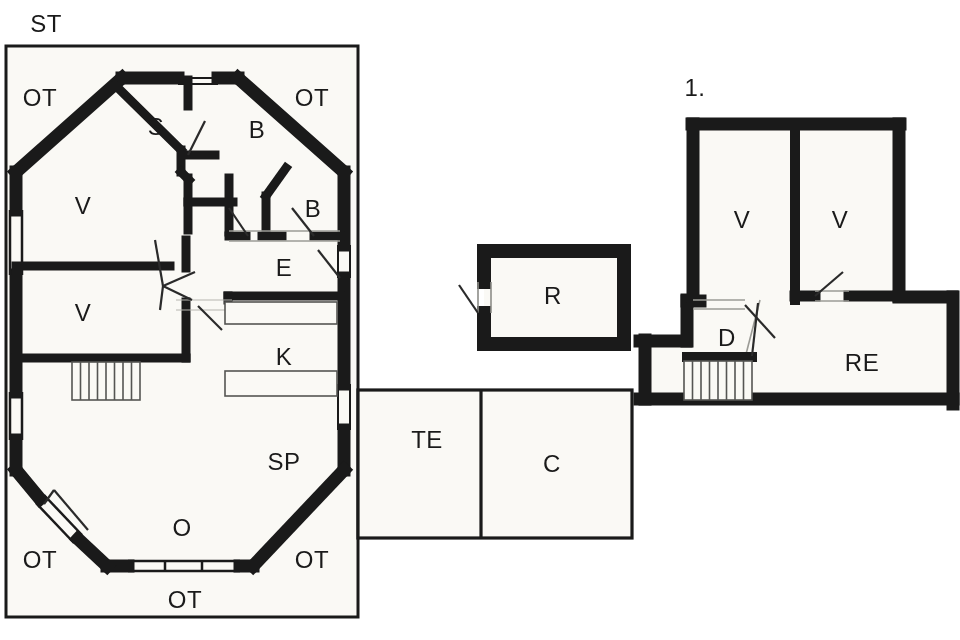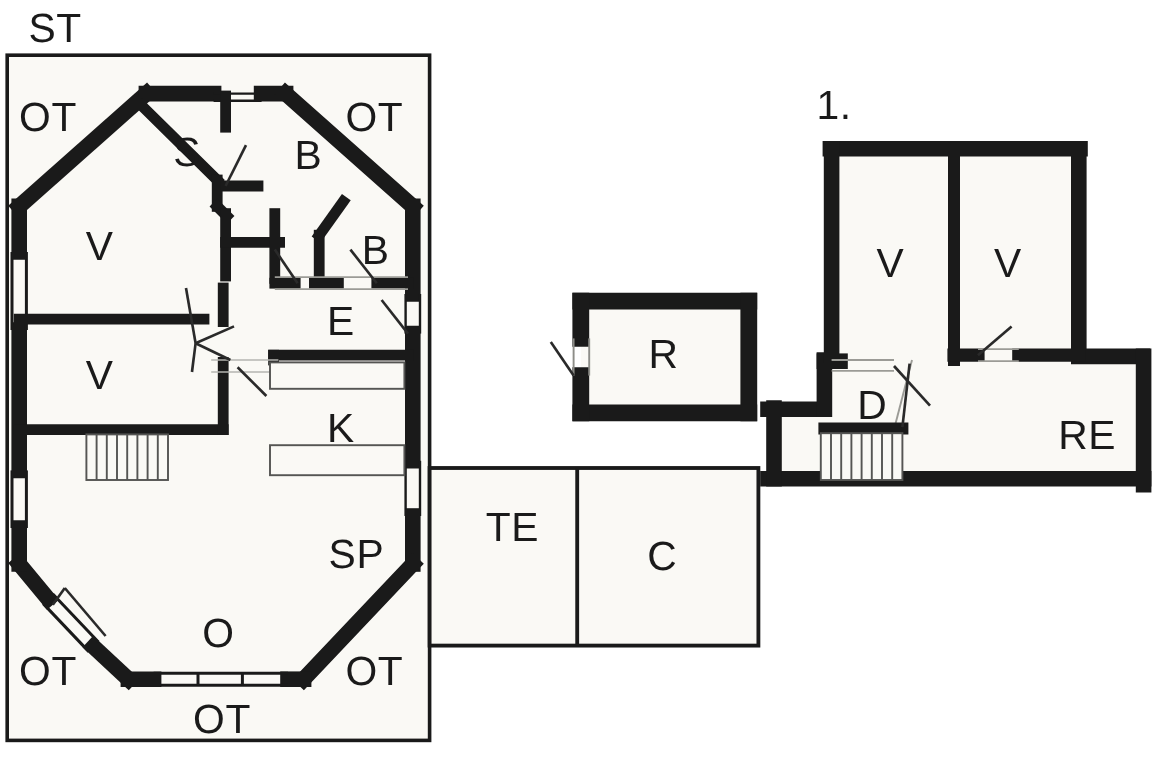--- a/index.html
+++ b/index.html
@@ -32,21 +32,21 @@
     position: absolute;
     font-family: "Liberation Sans", sans-serif;
     color: #1a1a1a;
     font-weight: 400;
     line-height: 1;
     white-space: nowrap;
     transform: translate(-50%, -50%);
     letter-spacing: 0.5px;
     user-select: none;
   }
-  .sz-lg { font-size: 34px; }
+  .sz-lg { font-size: 24px; }
 </style>
 </head>
 <body>
 
 <div id="plan-root">
 
   <svg id="plan-svg" viewBox="0 0 960 640">
 
     <g>
       <rect x="6" y="46" width="352" height="571" fill="#faf9f5" stroke="#1a1a1a" stroke-width="3"></rect>
@@ -265,32 +265,32 @@
   <div class="room-label sz-lg" style="left:46px; top:24px;">ST</div>
   <div class="room-label sz-lg" style="left:695px; top:88px;">1.</div>
 
   <div class="room-label sz-lg" style="left:83px;  top:206px;">V</div>
   <div class="room-label sz-lg" style="left:83px;  top:313px;">V</div>
   <div class="room-label sz-lg" style="left:156px; top:127px;">S</div>
   <div class="room-label sz-lg" style="left:257px; top:130px;">B</div>
   <div class="room-label sz-lg" style="left:313px; top:209px;">B</div>
   <div class="room-label sz-lg" style="left:284px; top:268px;">E</div>
   <div class="room-label sz-lg" style="left:284px; top:357px;">K</div>
-  <div class="room-label sz-lg" style="left:297px; top:462px;">SP</div>
+  <div class="room-label sz-lg" style="left:284px; top:462px;">SP</div>
   <div class="room-label sz-lg" style="left:182px; top:528px;">O</div>
 
   <div class="room-label sz-lg" style="left:40px;  top:98px;">OT</div>
   <div class="room-label sz-lg" style="left:312px; top:98px;">OT</div>
   <div class="room-label sz-lg" style="left:40px;  top:560px;">OT</div>
   <div class="room-label sz-lg" style="left:312px; top:560px;">OT</div>
   <div class="room-label sz-lg" style="left:185px; top:600px;">OT</div>
 
   <div class="room-label sz-lg" style="left:553px; top:296px;">R</div>
 
   <div class="room-label sz-lg" style="left:427px; top:440px;">TE</div>
   <div class="room-label sz-lg" style="left:552px; top:464px;">C</div>
 
   <div class="room-label sz-lg" style="left:742px; top:220px;">V</div>
   <div class="room-label sz-lg" style="left:840px; top:220px;">V</div>
   <div class="room-label sz-lg" style="left:727px; top:338px;">D</div>
-  <div class="room-label sz-lg" style="left:906px; top:363px;">RE</div>
+  <div class="room-label sz-lg" style="left:862px; top:363px;">RE</div>
 
 </div>
 
 </body></html>

